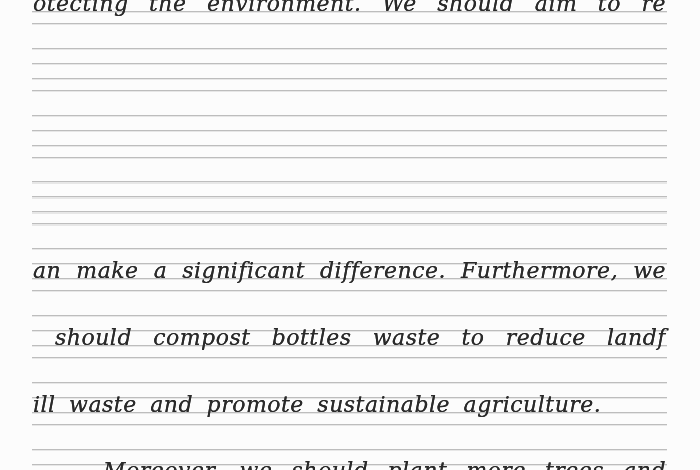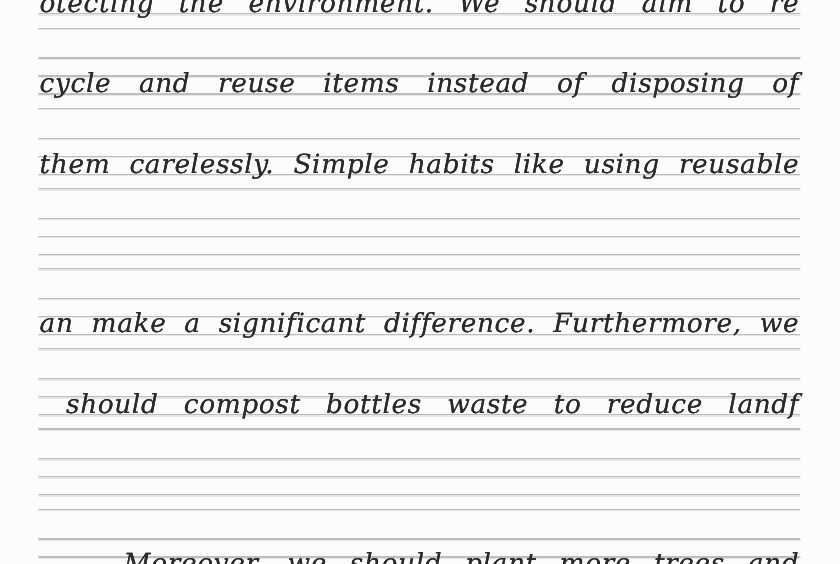--- a/index.html
+++ b/index.html
@@ -57,18 +57,17 @@
   .l7 { top: 392px; }
   .l8 { top: 458px; padding-left: 70px; }
 </style>
 </head>
 <body>
 
 <div class="paper">
   <div class="rules"></div>
 
   <div class="hw-line l1">otecting the environment. We should aim to re</div>
-  <div class="hw-line l2">cycle and reuse items instead of disposing of</div>
-  <div class="hw-line l3">them carelessly. Simple habits like using reusable</div>
   <div class="hw-line l5">an make a significant difference. Furthermore, we</div>
   <div class="hw-line l6">should compost bottles waste to reduce landf</div>
+  <div class="hw-line l7 align-left-last">ill waste and promote sustainable agriculture.</div>
   <div class="hw-line l8">Moreover, we should plant more trees and</div>
 </div>
 
 </body></html>

